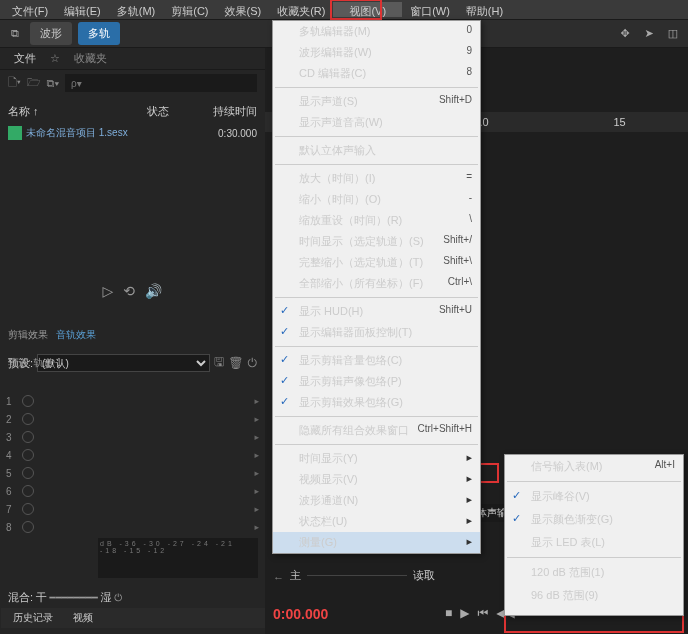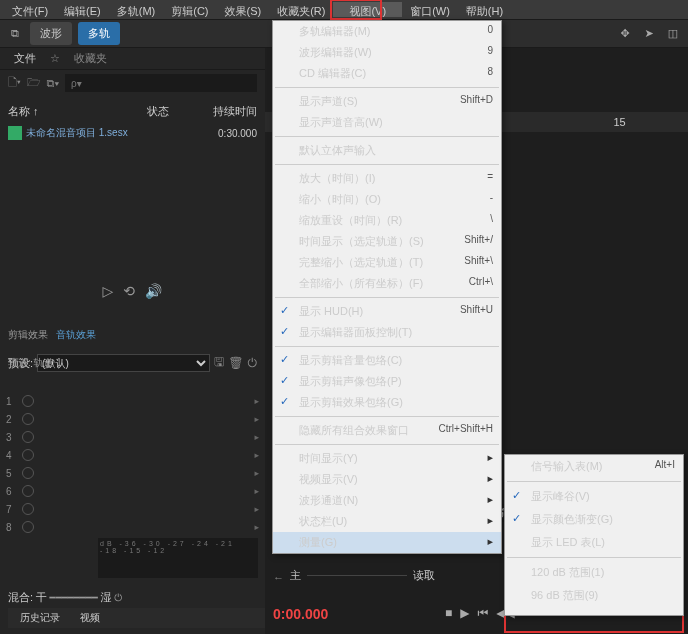--- a/index.html
+++ b/index.html
@@ -39,36 +39,36 @@
 .preset-row .icon{color:#888;font-size:12px}
 .track-label{position:absolute;top:308px;left:8px;font-size:10px;color:#999}
 .effect-slots{position:absolute;top:344px;left:0;width:265px}
 .effect-slots .slot{height:18px;display:flex;align-items:center;padding:0 6px;gap:4px}
 .effect-slots .slot .num{width:12px;color:#888;font-size:10px}
 .effect-slots .slot .pwr{width:12px;height:12px;border:1px solid #555;border-radius:50%}
 .effect-slots .slot .chev{margin-left:auto;color:#666;font-size:9px}
 .meter{position:absolute;top:490px;left:98px;width:160px;height:40px;background:#1a1a1a}
 .meter-scale{font-size:7px;color:#777;letter-spacing:3px;padding:2px}
 .mix-row{position:absolute;top:542px;left:8px;font-size:10px;color:#999}
-.history-tabs{position:absolute;top:560px;left:8px;width:265px;height:20px;display:flex;padding:0 6px;gap:8px;background:#2a2a2a}
+.history-tabs{position:absolute;top:560px;left:1px;width:265px;height:20px;display:flex;padding:0 6px;gap:8px;background:#2a2a2a}
 .history-tabs span{padding:3px 6px;font-size:10px}
 .history-item{position:absolute;top:582px;left:8px;display:flex;align-items:center;gap:4px;font-size:10px}
 .history-item .icon{color:#888}
 .right-panel{position:absolute;left:265px;top:48px;width:423px;height:586px;background:#1e1e1e}
 .timeline-ruler{position:absolute;top:64px;left:0;width:423px;height:20px;background:#2a2a2a;display:flex;align-items:center;justify-content:space-around;font-size:9px;color:#888}
 .track-area{position:absolute;top:440px;left:0;width:423px;height:50px;display:flex;align-items:center;padding:0 8px;gap:4px}
 .track-area .btn{width:18px;height:18px;background:#333;display:flex;align-items:center;justify-content:center;font-size:9px;border-radius:2px}
 .track-area input{background:#1a1a1a;border:none;height:18px;width:90px;color:#ccc;font-size:10px;padding:0 4px}
 .track-area .knob{width:20px;height:20px;border-radius:50%;border:1px solid #555}
 .master-row{position:absolute;top:520px;left:8px;display:flex;align-items:center;gap:6px;font-size:10px}
 .master-row .line{width:100px;height:1px;background:#444}
 .timecode{position:absolute;top:558px;left:8px;color:#ef4444;font-size:14px;font-weight:bold}
 .transport-btns{position:absolute;top:558px;left:180px;display:flex;gap:8px}
 .transport-btns span{color:#aaa;font-size:12px}
-.dropdown-menu{position:absolute;top:20px;left:272px;width:230px;background:#f0f0f0;border:1px solid #999;z-index:100;color:#000;box-shadow:2px 2px 6px rgba(0,0,0,.4)}
+.dropdown-menu{position:absolute;top:20px;left:272px;width:209px;background:#f0f0f0;border:1px solid #999;z-index:100;color:#000;box-shadow:2px 2px 6px rgba(0,0,0,.4)}
 .dropdown-menu .mi{display:flex;padding:3px 8px 3px 26px;font-size:11px;color:#000;position:relative}
 .dropdown-menu .mi .sc{margin-left:auto;color:#555;font-size:10px}
 .dropdown-menu .mi .chk{position:absolute;left:7px;color:#2266bb}
 .dropdown-menu .mi .arr{margin-left:auto;color:#333}
 .dropdown-menu .sep{height:1px;background:#ccc;margin:3px 2px}
 .dropdown-menu .mi.dim{color:#999}
 .dropdown-menu .mi.hl{background:#cde}
 .red-box{border:2px solid #d33;position:absolute}
 .rb1{top:-3px;left:-3px;width:52px;height:21px}
 .submenu{position:absolute;top:454px;left:504px;width:180px;background:#f0f0f0;border:1px solid #999;z-index:101;color:#000;box-shadow:2px 2px 6px rgba(0,0,0,.4)}

